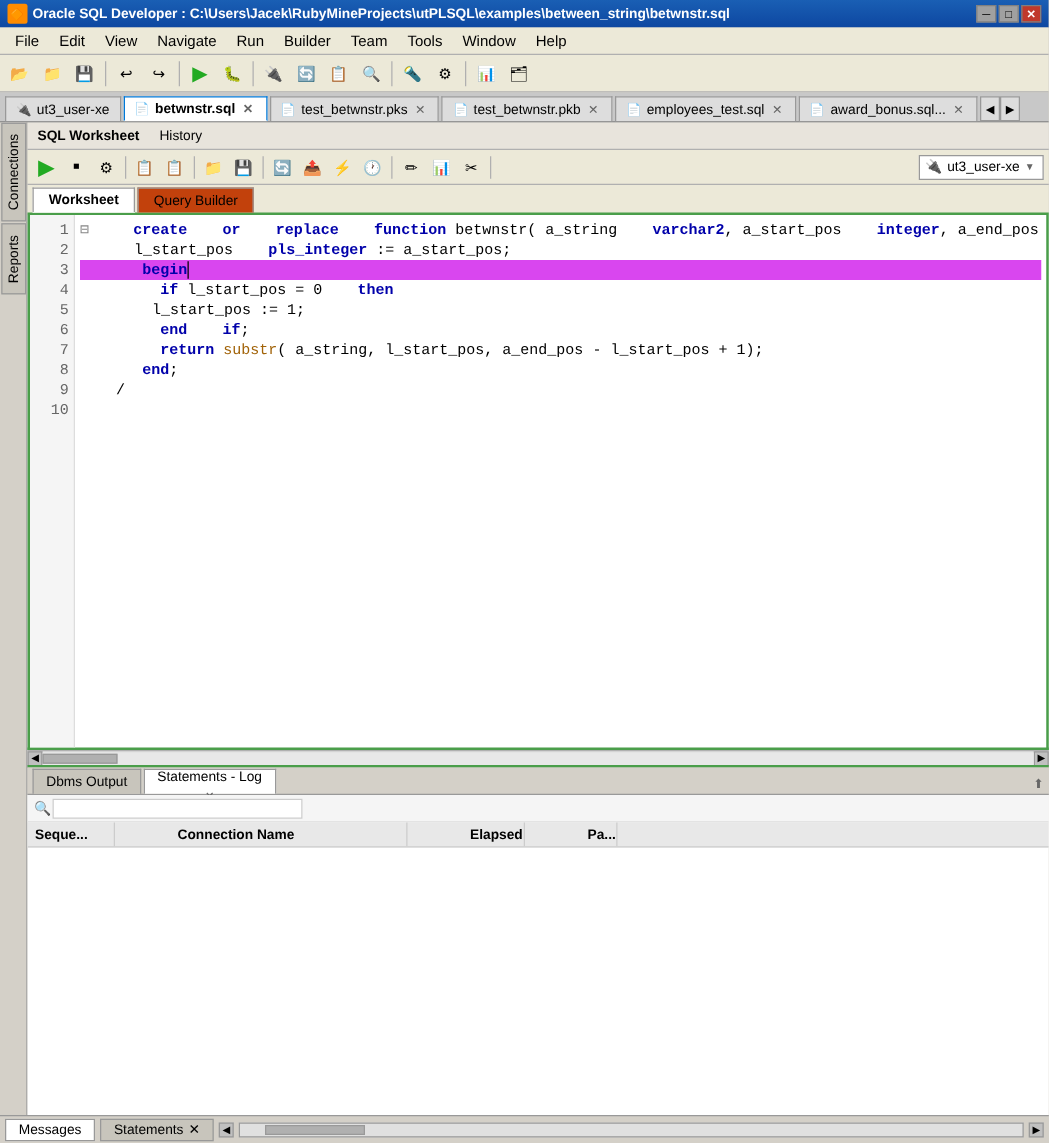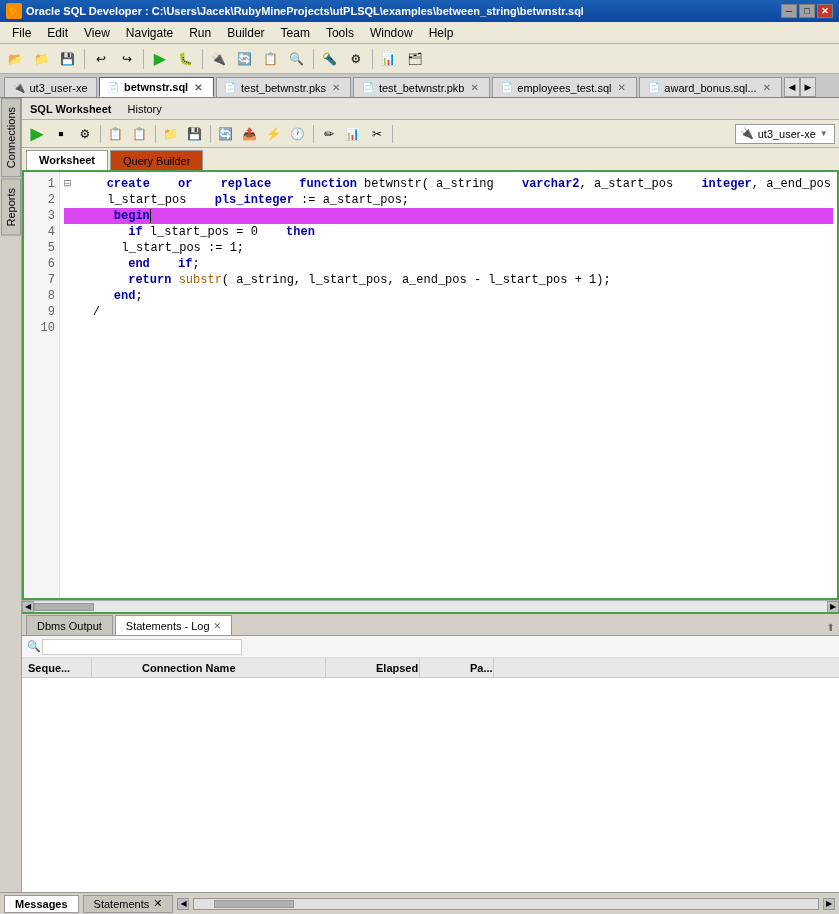--- a/index.html
+++ b/index.html
@@ -385,20 +385,21 @@
       display: flex;
       align-items: center;
       cursor: pointer;
       font-size: 11px;
       margin-right: 2px;
       gap: 4px;
     }
     .bottom-tab.active {
       background: #fff;
       font-weight: normal;
+      flex-direction: column;
     }
     .bottom-tab .tab-x {
       font-size: 9px;
       color: #666;
       cursor: pointer;
     }
     #bottom-panel-restore {
       margin-left: auto;
       margin-bottom: 2px;
       font-size: 10px;
@@ -476,21 +477,21 @@
       padding: 0 10px;
       background: #c8c5bc;
       border: 1px solid #999;
       display: flex;
       align-items: center;
       cursor: pointer;
       font-size: 11px;
       margin-right: 2px;
       gap: 4px;
     }
-    .status-tab.active { background: #fff; font-weight: bold; }
+    .status-tab.active { background: #fff; }
     .status-scroll-area {
       flex: 1;
       height: 12px;
       background: #e0e0e0;
       border: 1px solid #999;
       position: relative;
       margin: 0 2px;
     }
     .status-scroll-thumb {
       position: absolute;

